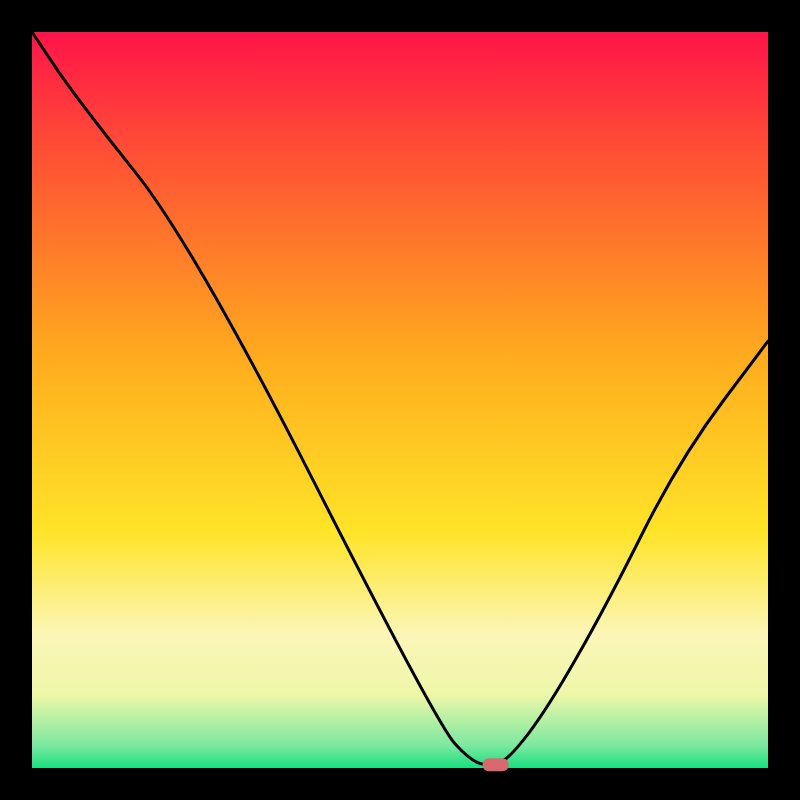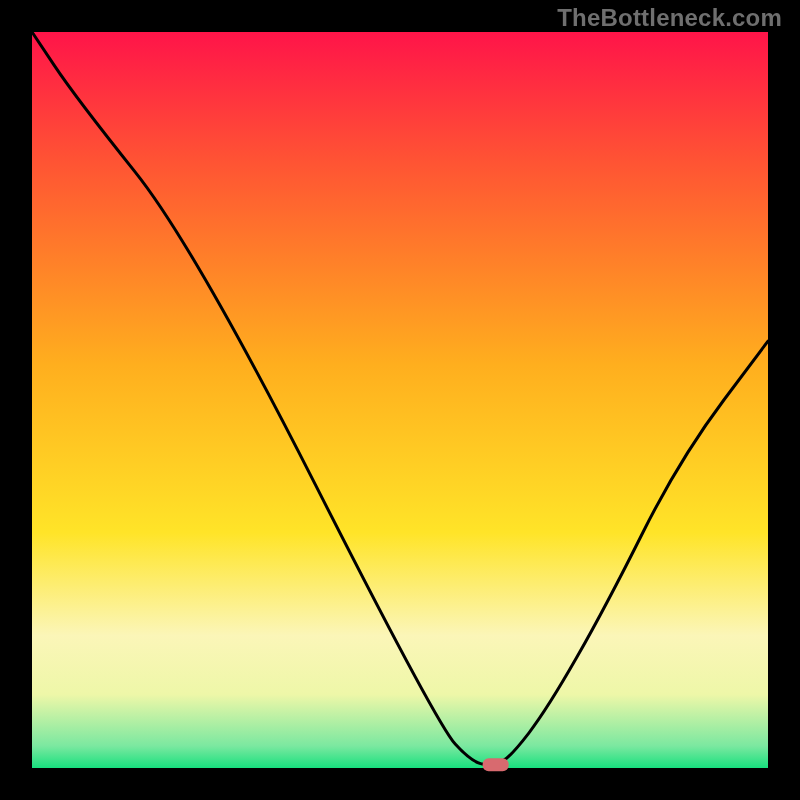--- a/index.html
+++ b/index.html
@@ -28,21 +28,20 @@
     z-index: 10;
   }
   svg {
     display: block;
   }
 </style>
 </head>
 <body>
 
 <div class="container">
-  <div class="watermark">TheBottleneck.com</div>
 
   <svg id="chart-svg" width="800" height="800" viewBox="0 0 800 800">
     <defs>
       <linearGradient id="bg-grad" x1="0" y1="0" x2="0" y2="1">
         <stop id="g0" offset="0%" stop-color="#ff1449"></stop>
         <stop id="g1" offset="18%" stop-color="#ff5533"></stop>
         <stop id="g2" offset="45%" stop-color="#ffae1e"></stop>
         <stop id="g3" offset="68%" stop-color="#ffe428"></stop>
         <stop id="g4" offset="82%" stop-color="#fbf6b8"></stop>
         <stop id="g4b" offset="90%" stop-color="#eef7a8"></stop>

